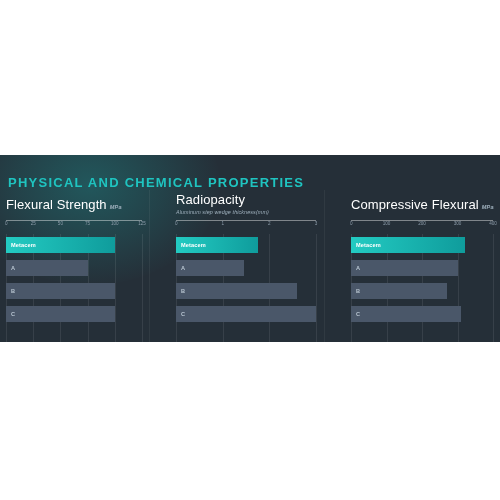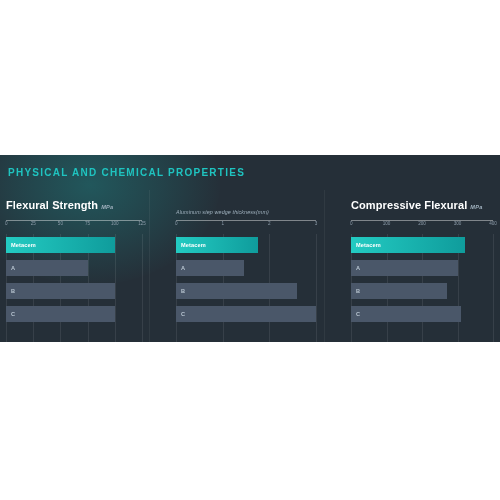--- a/index.html
+++ b/index.html
@@ -35,22 +35,22 @@
     background: radial-gradient(ellipse at 50% 50%,
                 rgba(26,180,175,0.30) 0%,
                 rgba(26,180,175,0.14) 40%,
                 rgba(26,180,175,0.0) 72%);
     pointer-events: none;
   }
 
   .eyebrow {
     position: absolute;
     left: 8px;
-    top: 12px;
-    font-size: 10px;
+    top: 20px;
+    font-size: 13px;
     font-weight: bold;
     letter-spacing: 1.25px;
     color: #1fc4c0;
     white-space: nowrap;
   }
 
   
   .charts {
     position: absolute;
     left: 0;
@@ -81,22 +81,22 @@
     position: relative;
     height: 30px;
   }
   .ctitle {
     position: absolute;
     left: 0;
     bottom: 7px;
     white-space: nowrap;
   }
   .ctitle .t-main {
-    font-size: 11px;
-    font-weight: bold;
+    font-size: 13px;
+    font-weight: normal;
     color: #ffffff;
     letter-spacing: 0.1px;
   }
   .ctitle .t-unit {
     font-size: 5.6px;
     font-style: italic;
     font-weight: bold;
     color: #9fb0bd;
     margin-left: 3px;
     letter-spacing: 0.2px;
@@ -252,20 +252,21 @@
                 <div class="bar-lbl">C</div>
               </div>
             </div>
           </div>
       </div>
     </div>
 
     <div class="col c1">
       <div class="col-head">
         <div class="ctitle stacked">
+          <span class="t-main">Radiopacity</span>
           <span class="t-sub">Aluminum step wedge thickness(mm)</span>
         </div>
         <div class="rule"></div>
       </div>
       <div class="plot">
         <div class="axis">
             <div class="tick-lbl" style="left: 0%; transform: translateX(-1px);">0</div>
             <div class="tick-lbl" style="left: 33.3333%;">1</div>
             <div class="tick-lbl" style="left: 66.6667%;">2</div>
             <div class="tick-lbl" style="left: 100%;">3</div>

